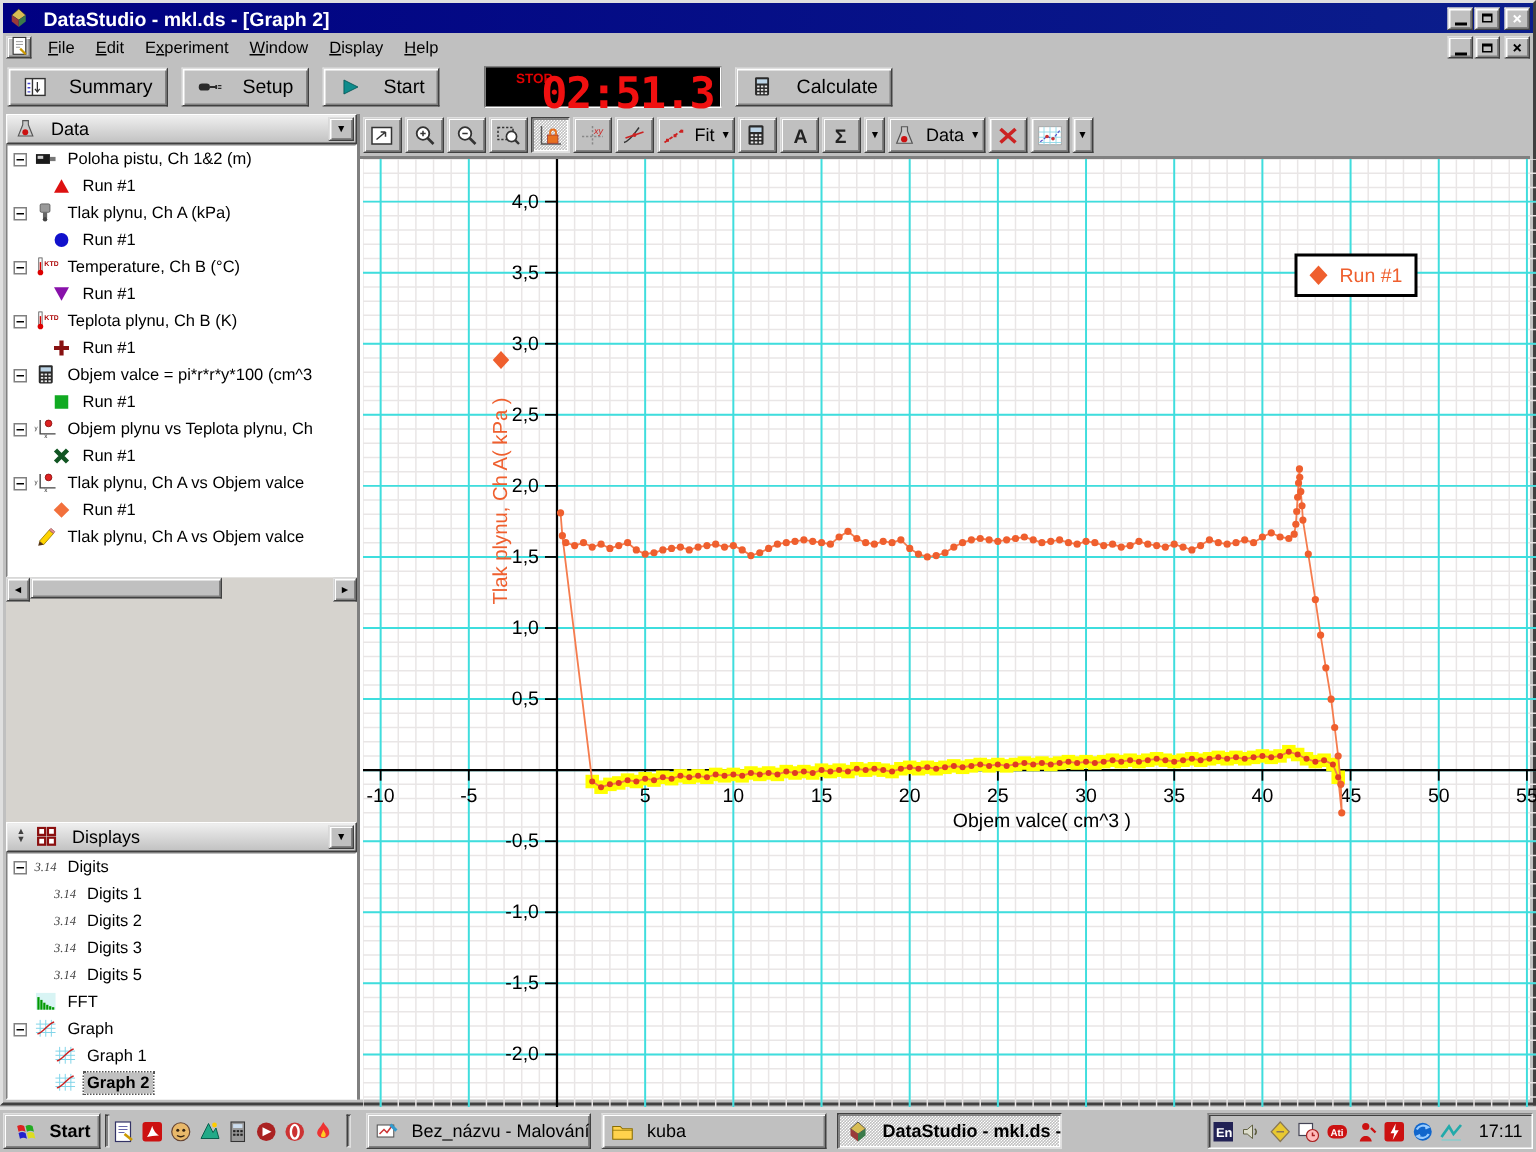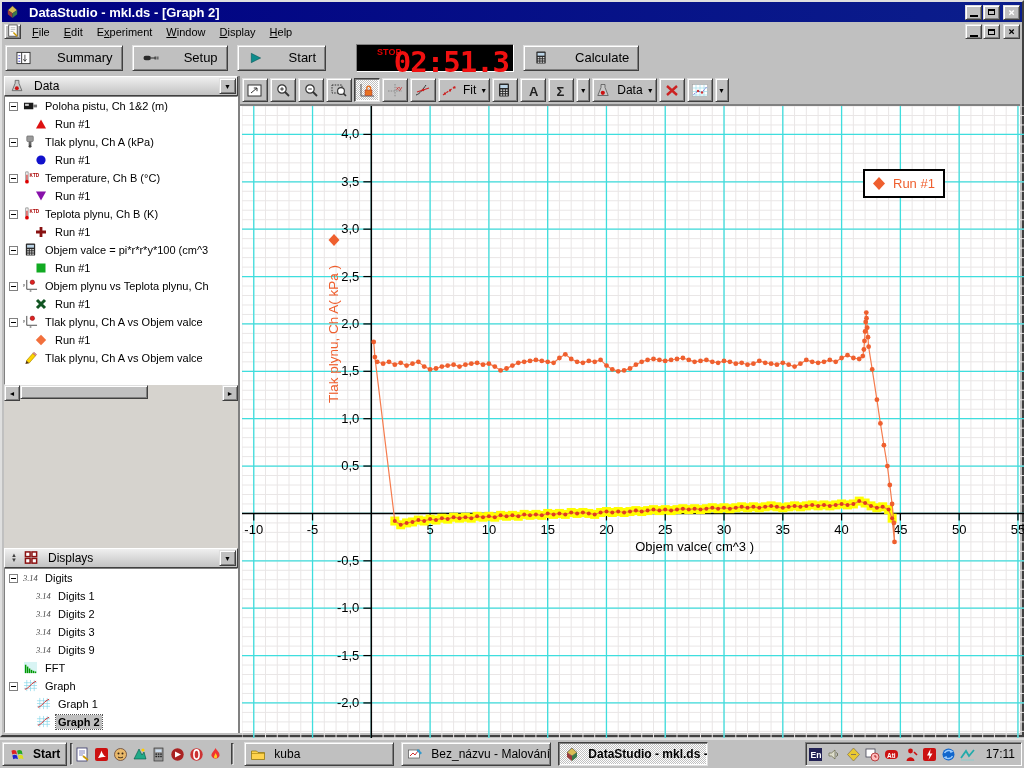--- a/index.html
+++ b/index.html
@@ -30,21 +30,21 @@
   .wbtn.gap { margin-left:2px; }
 
   
   #menubar { height:19px; display:flex; align-items:center; padding:1px 2px; }
   .mdi-doc { width:17px; height:15px; margin-right:4px; display:flex; align-items:center; justify-content:center; }
   .menu-item { padding:2px 7px; }
   .menu-item u { text-decoration:underline; }
 
   
   #maintoolbar { height:33px; display:flex; align-items:center; padding:2px 3px; }
-  .tb-big { height:26px; display:inline-flex; align-items:center; padding:0 9px; font-size:13px; gap:21px; }
+  .tb-big { height:26px; display:inline-flex; align-items:center; padding:0 9px; font-size:13px; gap:10px; }
   .tb-big + .tb-big { margin-left:9px; }
   #timerbox { margin-left:30px; width:158px; height:28px; background:#000; position:relative;
         border:1px solid; border-color:#808080 #fff #fff #808080; }
   #stop-label { position:absolute; left:20px; top:2px; color:#e00000; font-size:9px; font-weight:bold; }
   #timer-digits { position:absolute; right:4px; top:0px; color:#f01010; font-size:29px; font-weight:bold;
         font-family:"DejaVu Sans Mono",monospace; letter-spacing:-1px; }
   #calc-btn { margin-left:9px; }
 
   
   #content { position:absolute; top:74px; left:2px; right:2px; bottom:2px; display:flex; }
@@ -459,21 +459,21 @@
               </span>
               <span class="tlabel">Digits 3</span>
             </div>
             <div class="trow">
               <span class="kidpad"></span>
               <span class="icon">
                 <svg viewBox="0 0 16 15">
                   <text x="0" y="10.5" font-size="9" font-style="italic" fill="#444" font-family="Liberation Serif,serif">3.14</text>
                 </svg>
               </span>
-              <span class="tlabel">Digits 9</span>
+              <span class="tlabel">Digits 5</span>
             </div>
             <div class="trow">
               <span class="noebox"></span>
               <span class="icon">
                 <svg viewBox="0 0 16 15">
                   <rect x="1" y="1" width="14" height="12" fill="#d8f4f4"></rect>
                   <g fill="#090">
                     <rect x="2" y="4" width="1.6" height="9"></rect>
                     <rect x="4.1" y="6" width="1.6" height="7"></rect>
                     <rect x="6.2" y="8" width="1.6" height="5"></rect>
@@ -1251,34 +1251,34 @@
             <svg viewBox="0 0 15 15">
               <path d="M7.5 1 C9 4 12 5 11.5 9 A4.3 4.3 0 0 1 3.5 9 C3 6 6 4.5 7.5 1Z" fill="#e33"></path>
               <path d="M7.5 6 C8.5 8 9.5 8.5 9 10.5 A2 2 0 0 1 6 10.5 C5.8 9 7 8 7.5 6Z" fill="#fc2"></path>
             </svg>
           </span>
         </span></span>
     <span class="tsep s"></span>
     <span id="taskbtns"><button class="taskbtn r">
           <span class="icon">
             <svg viewBox="0 0 16 15">
-              <path d="M1.5 4h5L8 5.5h6.5v7H1.5Z" fill="#ffd34d" stroke="#8a6d00" stroke-width=".7"></path>
-              <path d="M1.5 6.5h13" stroke="#8a6d00" stroke-width=".5"></path>
-            </svg>
-          </span>
-          <span>kuba</span>
-        </button><button class="taskbtn r">
-          <span class="icon">
-            <svg viewBox="0 0 16 15">
               <rect x="1.5" y="3" width="11" height="8" fill="#fff" stroke="#555" stroke-width=".7"></rect>
               <path d="M3 9l3-3 2 2 3-4" stroke="#c33" fill="none"></path>
               <path d="M11 2l4 4-1.5 1.5-4-4Z" fill="#39c"></path>
             </svg>
           </span>
           <span>Bez_názvu - Malování</span>
+        </button><button class="taskbtn r">
+          <span class="icon">
+            <svg viewBox="0 0 16 15">
+              <path d="M1.5 4h5L8 5.5h6.5v7H1.5Z" fill="#ffd34d" stroke="#8a6d00" stroke-width=".7"></path>
+              <path d="M1.5 6.5h13" stroke="#8a6d00" stroke-width=".5"></path>
+            </svg>
+          </span>
+          <span>kuba</span>
         </button><button class="taskbtn r active">
           <span class="icon">
             <svg viewBox="0 0 16 15">
               <path d="M8 1 L13 5.5 L8 9 L3 5.5 Z" fill="#d8bd54" stroke="#333" stroke-width=".5"></path>
               <path d="M3 5.5 L8 9 L8 14 L3 10 Z" fill="#9a3a3a"></path>
               <path d="M13 5.5 L8 9 L8 14 L13 10 Z" fill="#3a7a4a"></path>
             </svg>
           </span>
           <span>DataStudio - mkl.ds - ...</span>
         </button></span>

